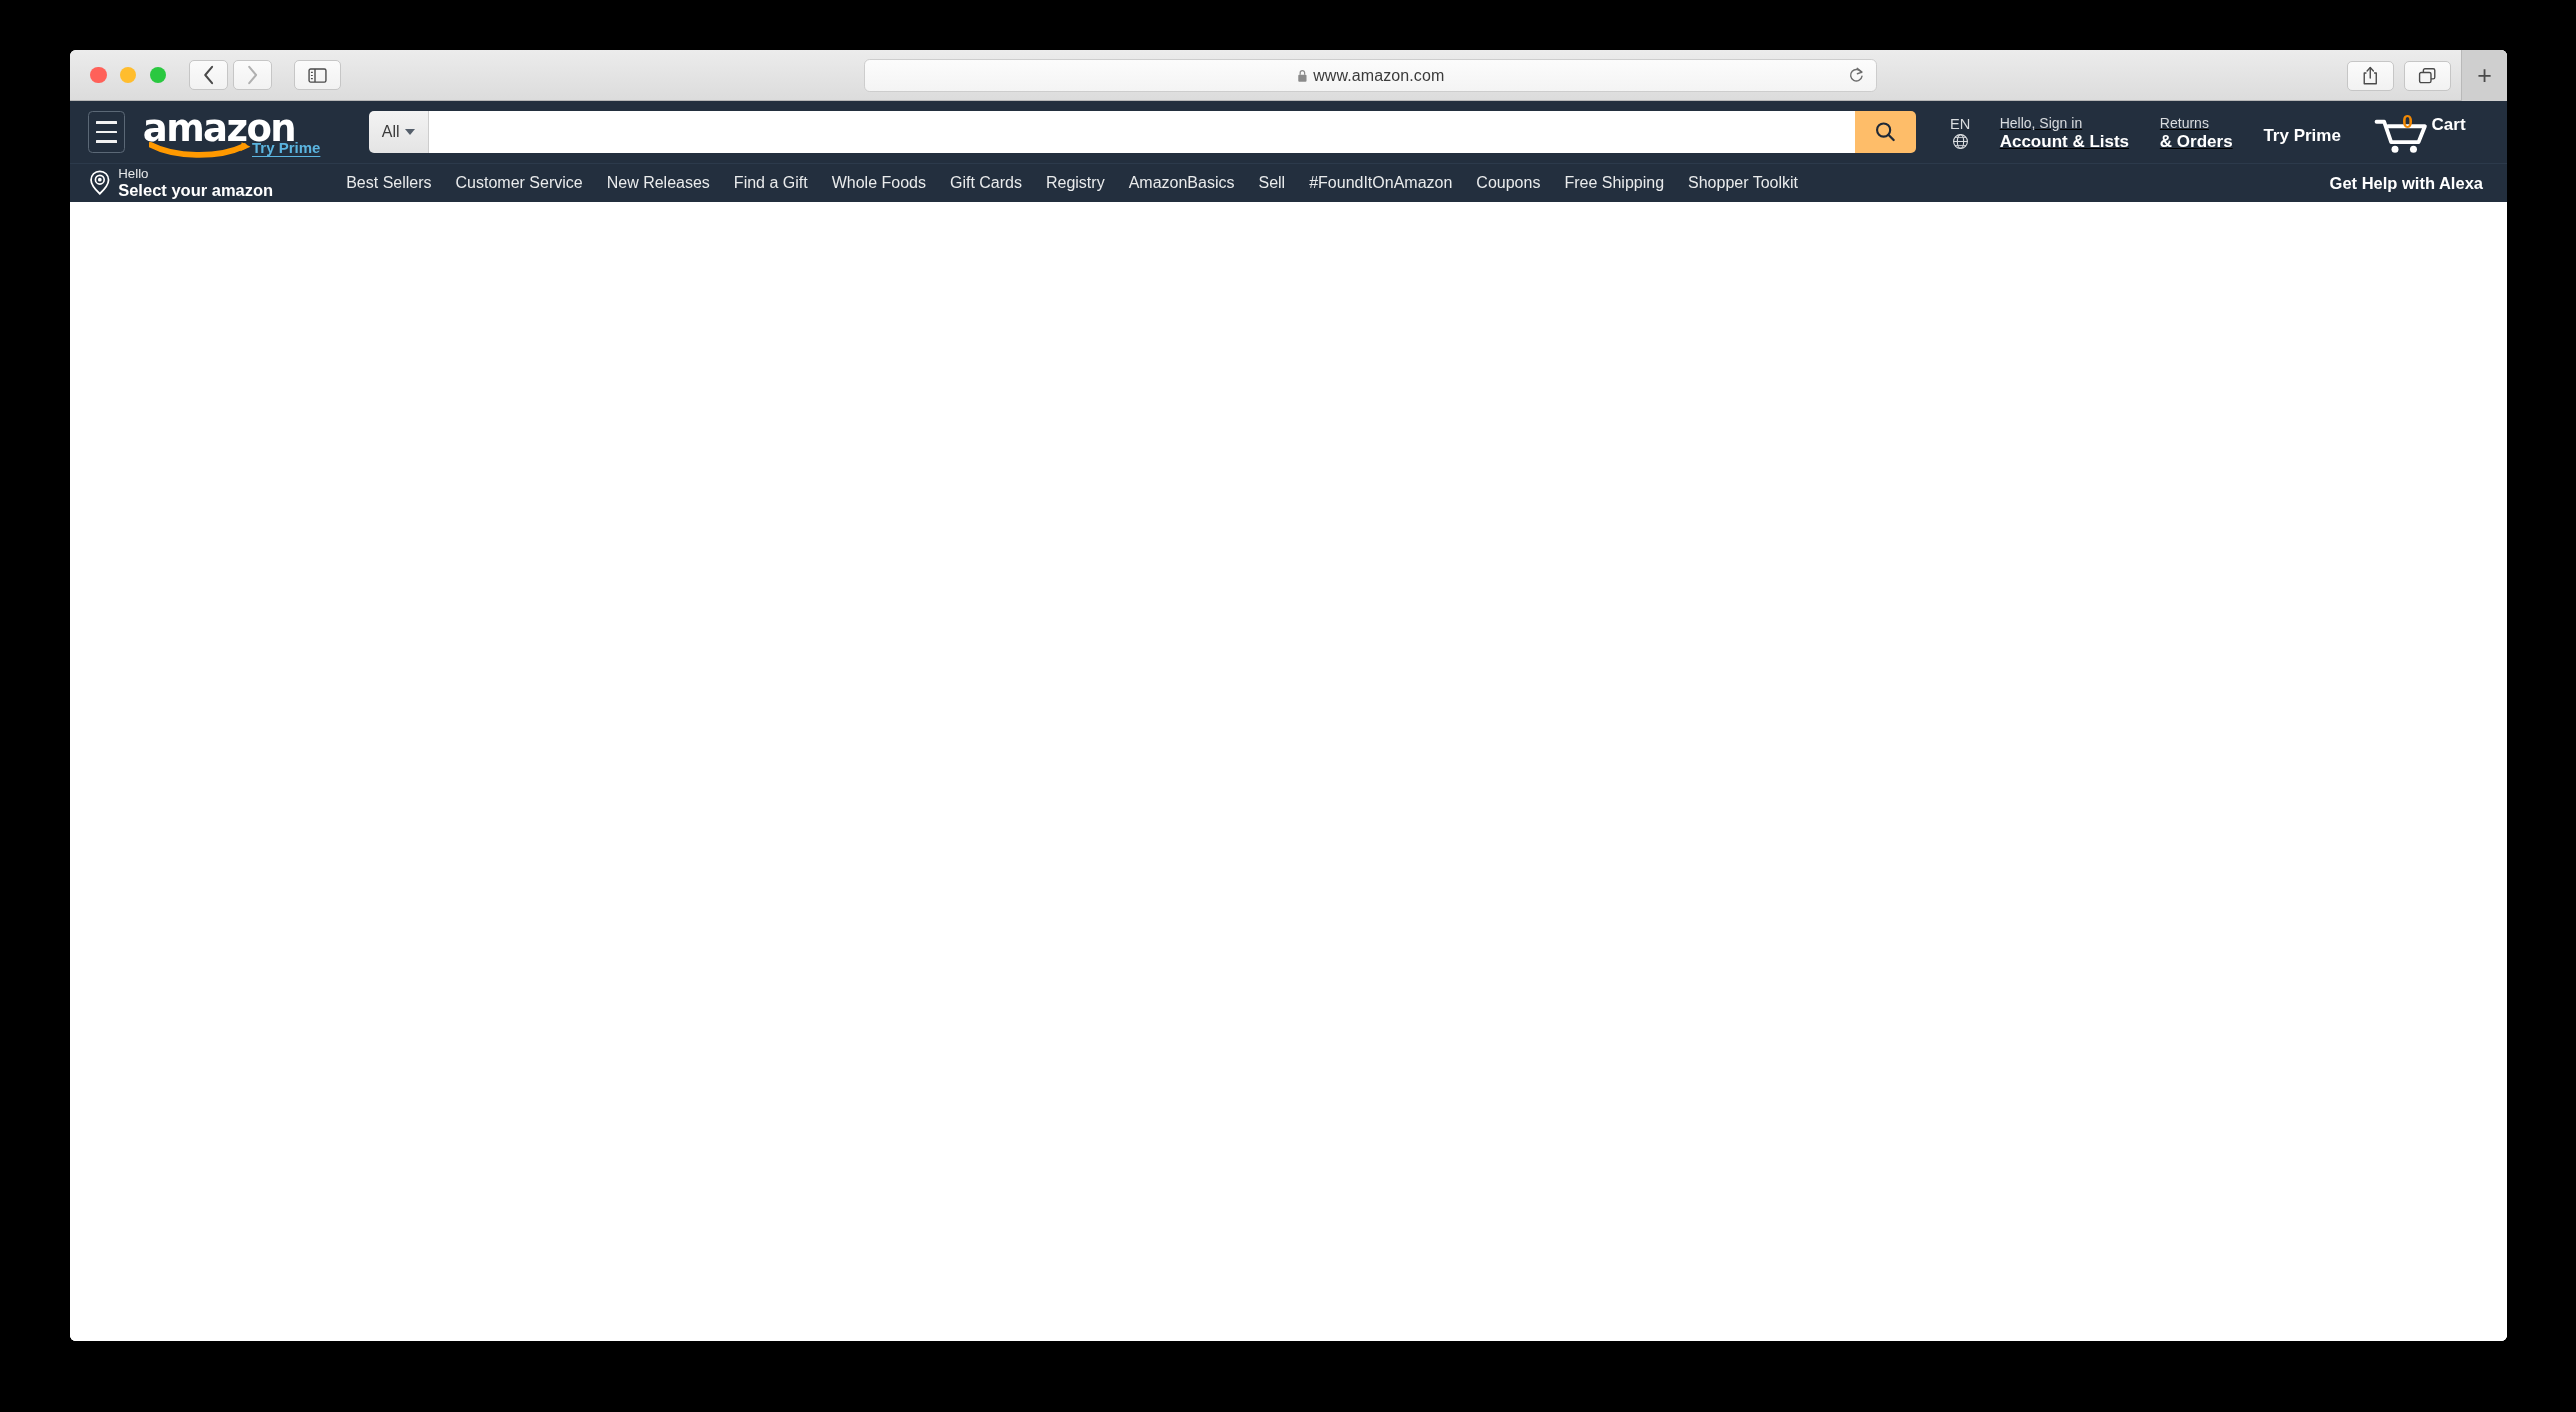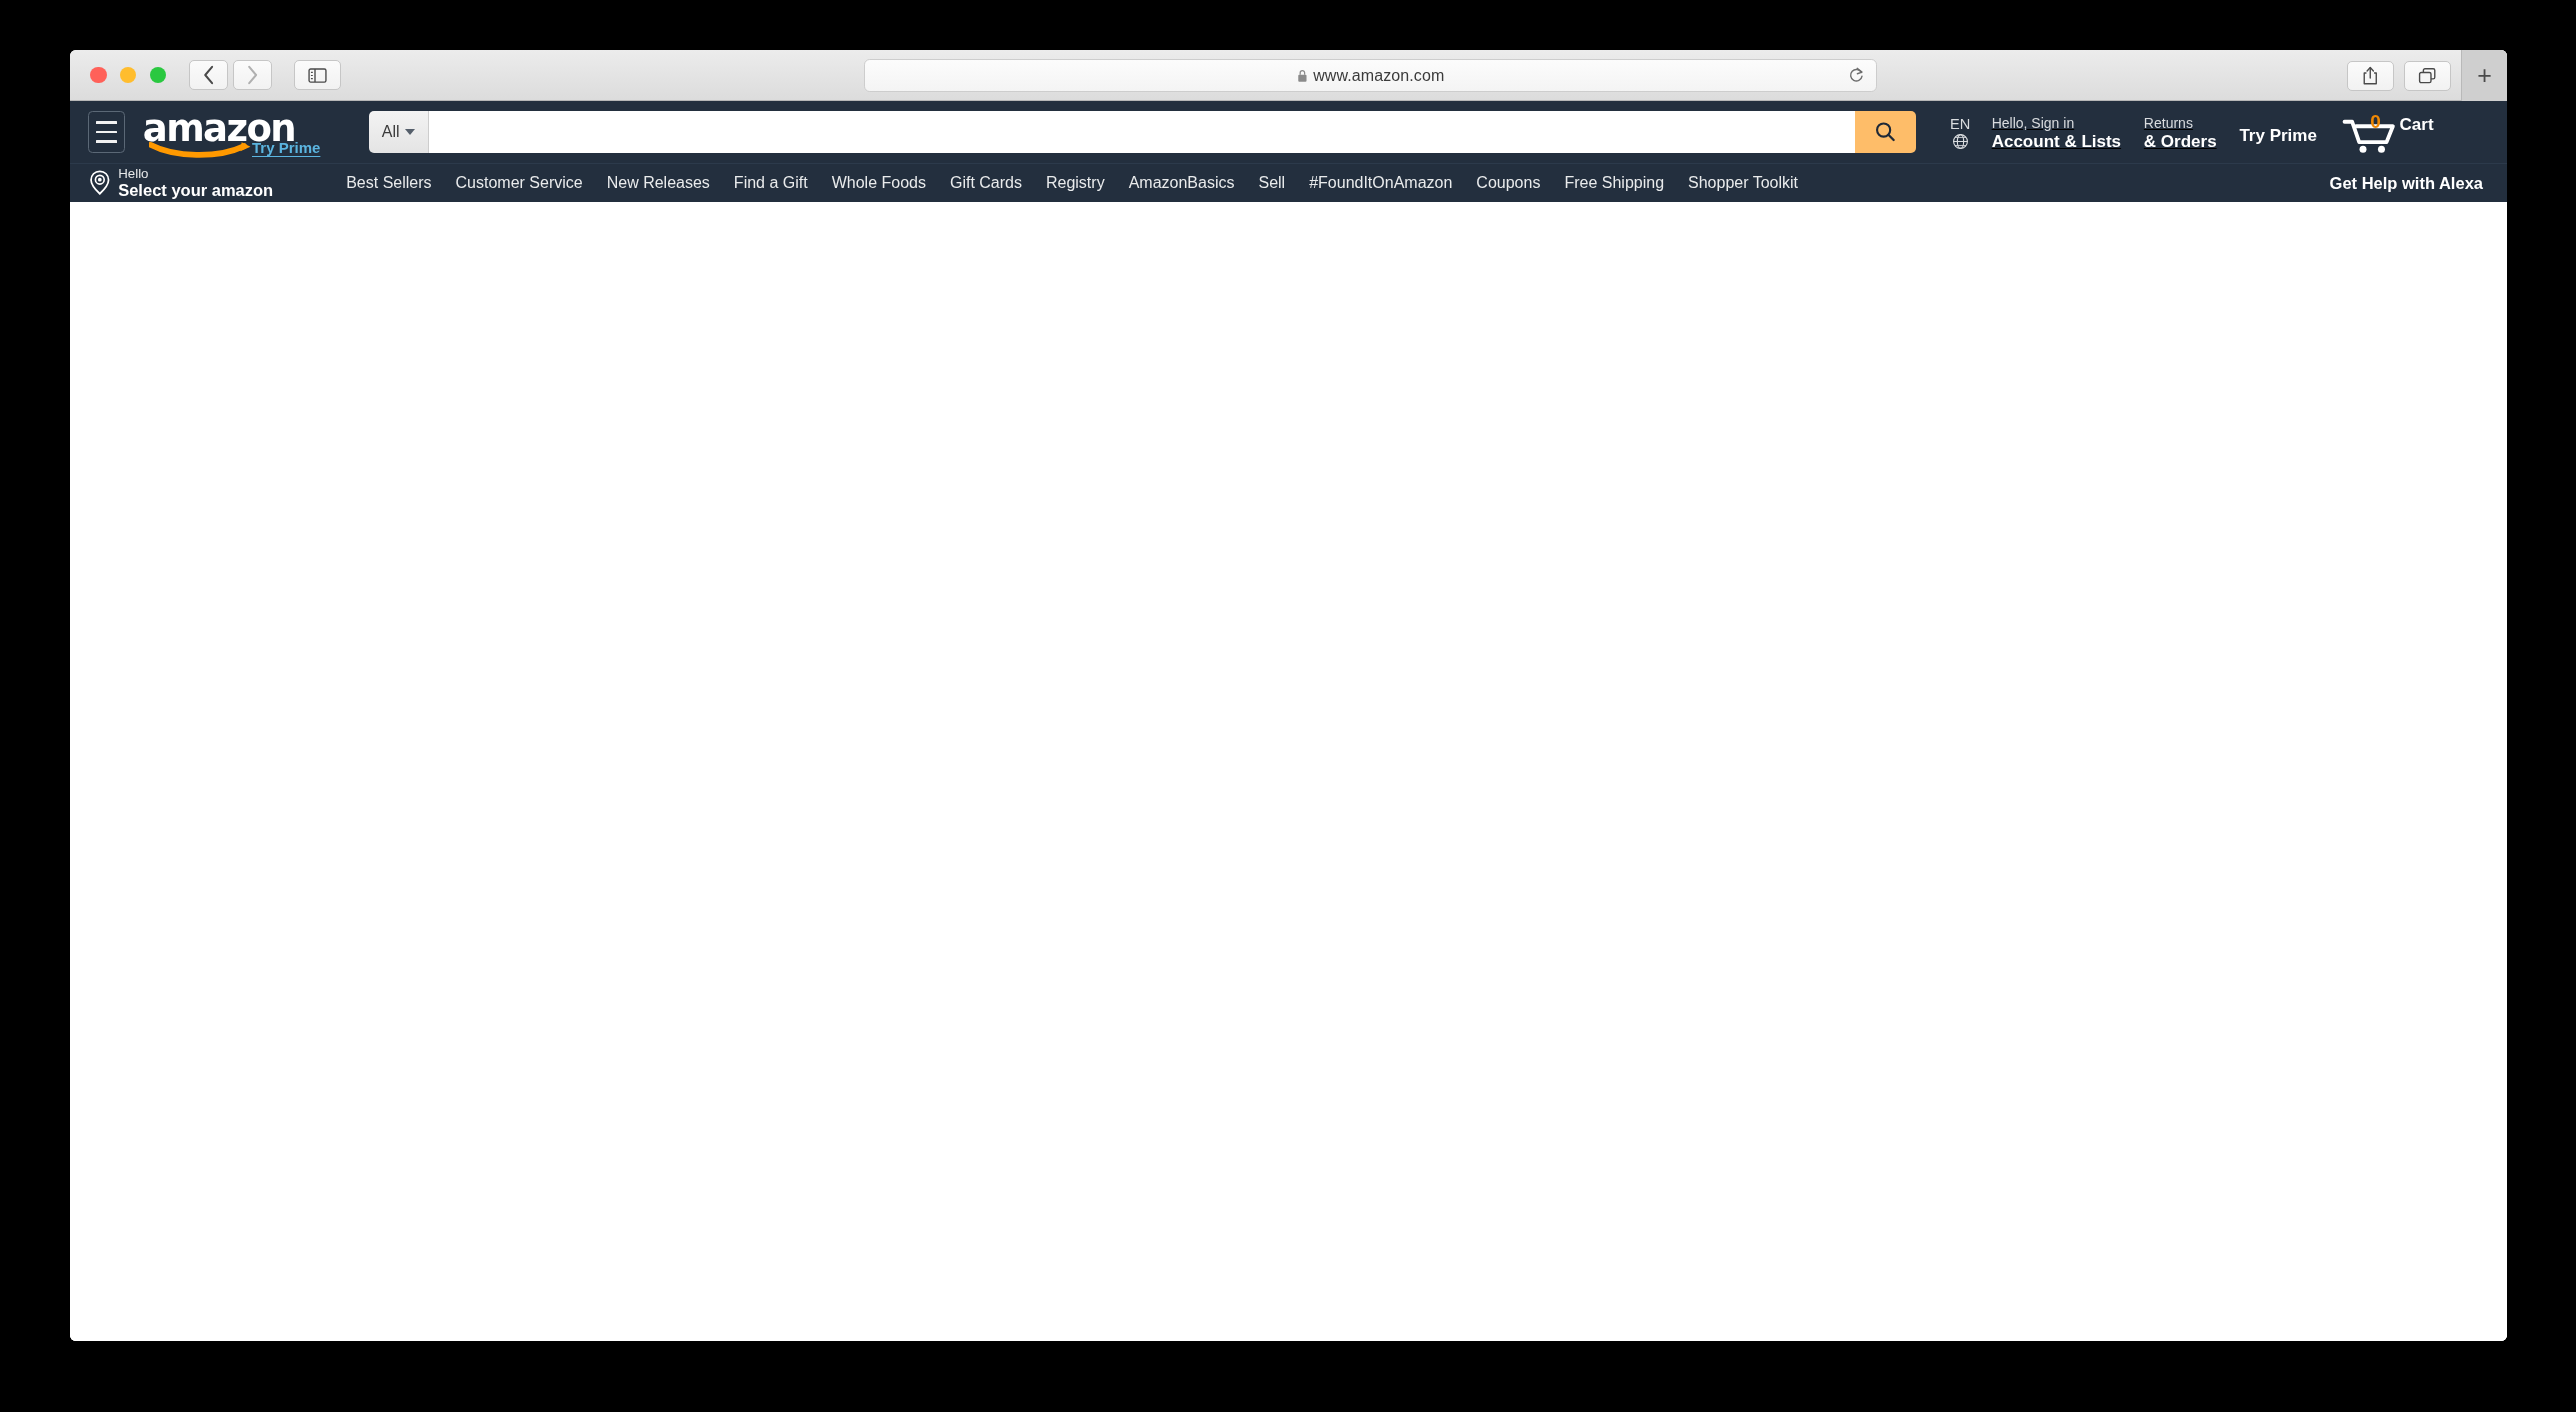--- a/index.html
+++ b/index.html
@@ -217,21 +217,21 @@
     width: 61px;
     background: #febd69;
     display:flex; align-items:center; justify-content:center;
   }
 
   
   .top-right {
     display: flex;
     align-items: center;
     margin-left: 24px;
-    gap: 0;
+    gap: 8px;
   }
   .lang {
     display:flex; flex-direction: column;
     align-items:center; justify-content:center;
     padding: 2.5px 10px 0 10px;
     gap: 1.3px;
   }
   .lang-code { font-size: 14.6px; color: #d9dcdf; line-height:1; }
 
   .nav-two-line {

